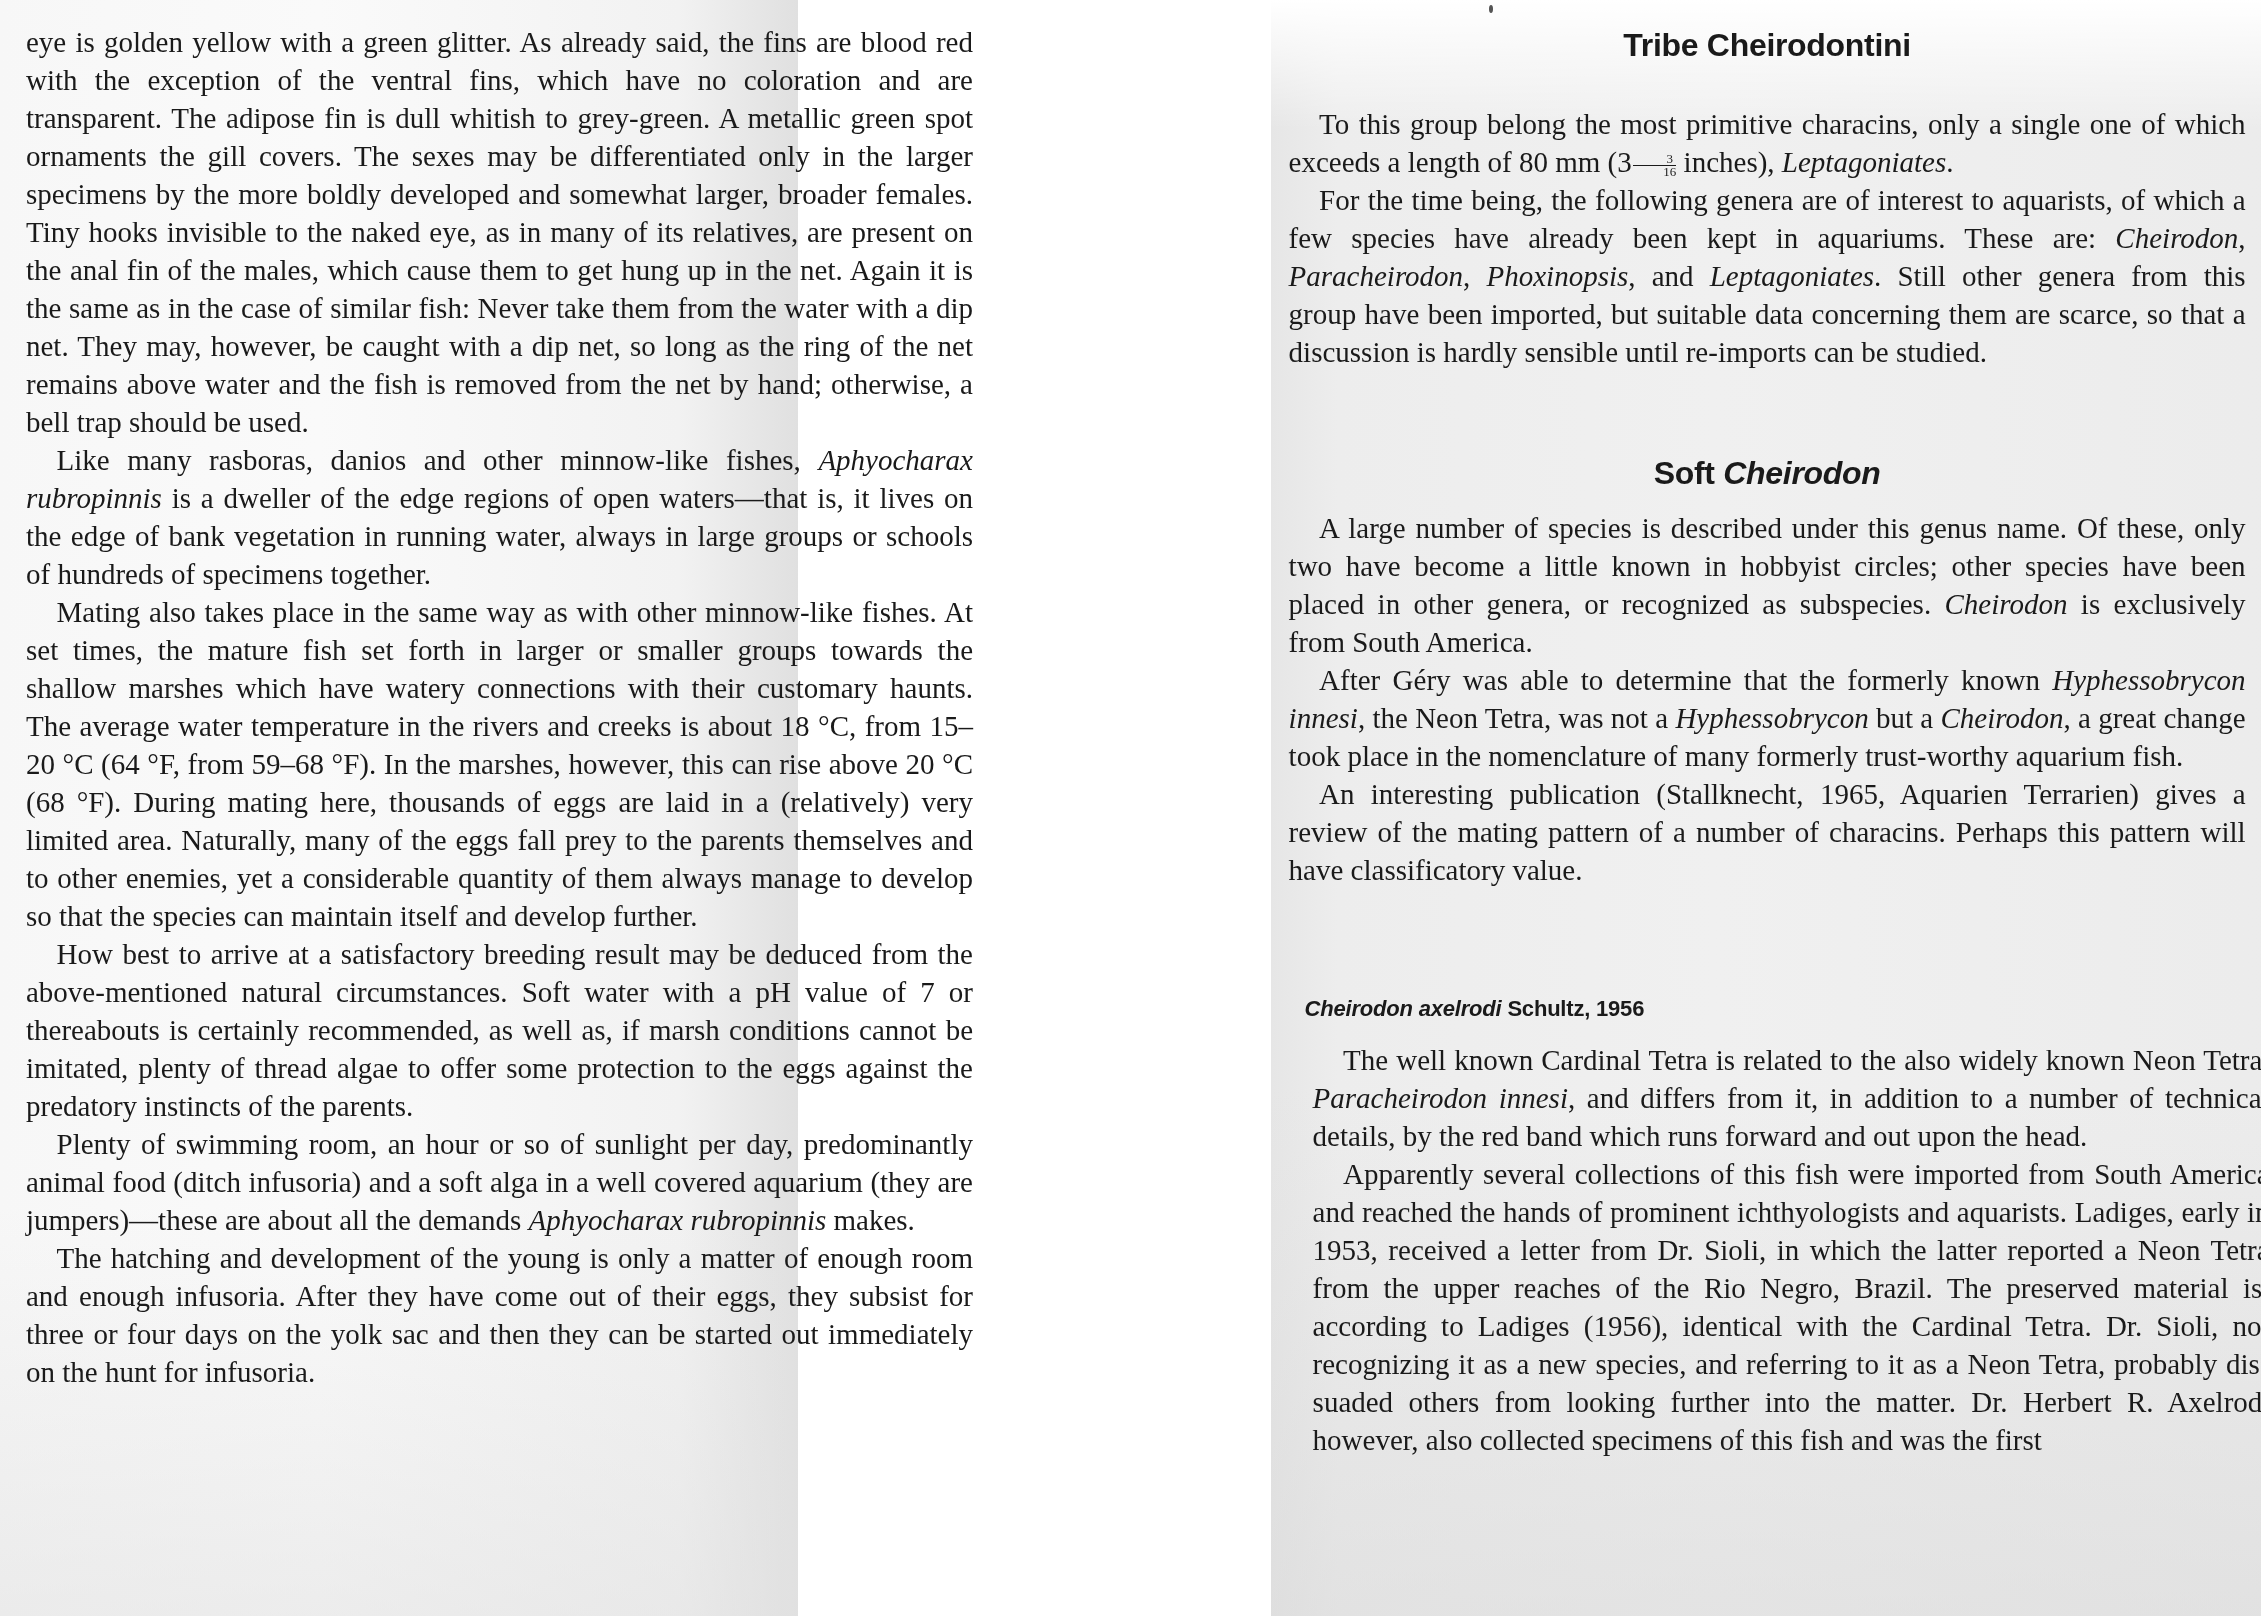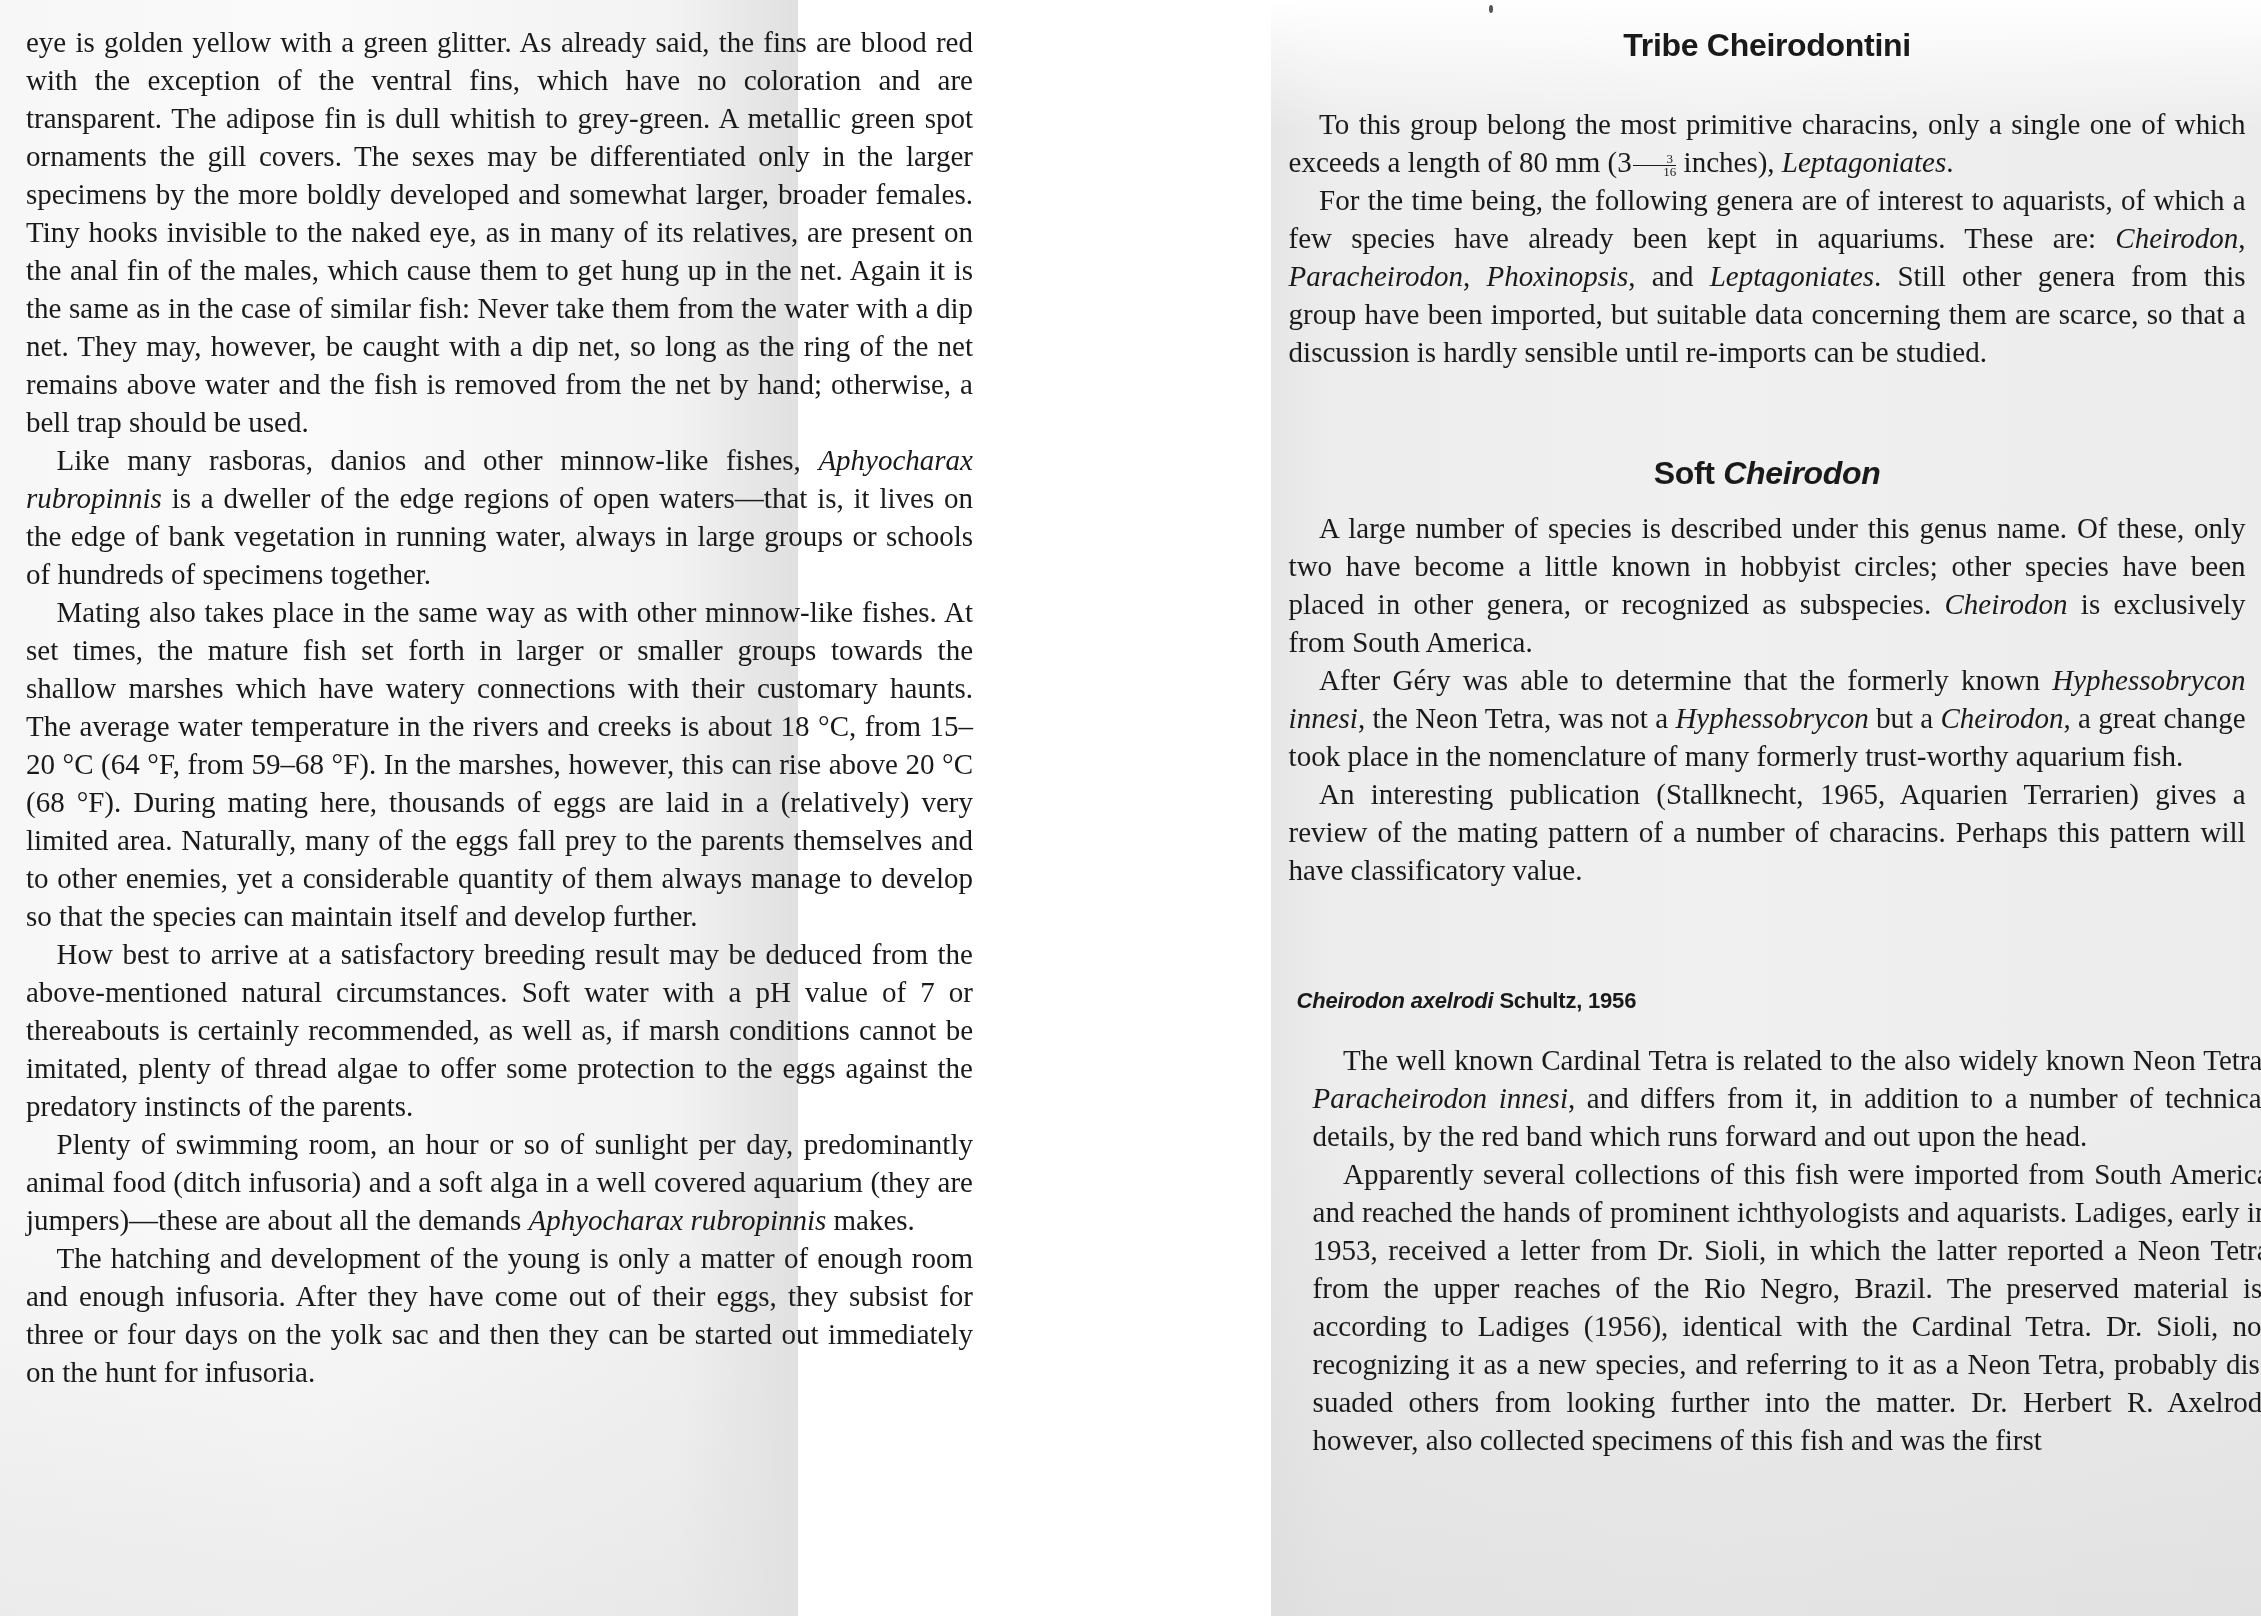--- a/index.html
+++ b/index.html
@@ -103,21 +103,21 @@
     line-height: 38px;
     position: absolute;
     left: 0; width: 957px;
     top: 454px;
   }
   .species-head {
     font-family: "Liberation Sans", "DejaVu Sans", sans-serif;
     font-weight: bold;
     font-size: 22px;
     line-height: 26px;
-    margin: 8px;
+    margin: 16px;
     text-align: left;
     letter-spacing: -0.2px;
   }
   .block {
     position: absolute;
     left: 0;
     width: 957px;
   }
   .page-number {
     position: absolute;

